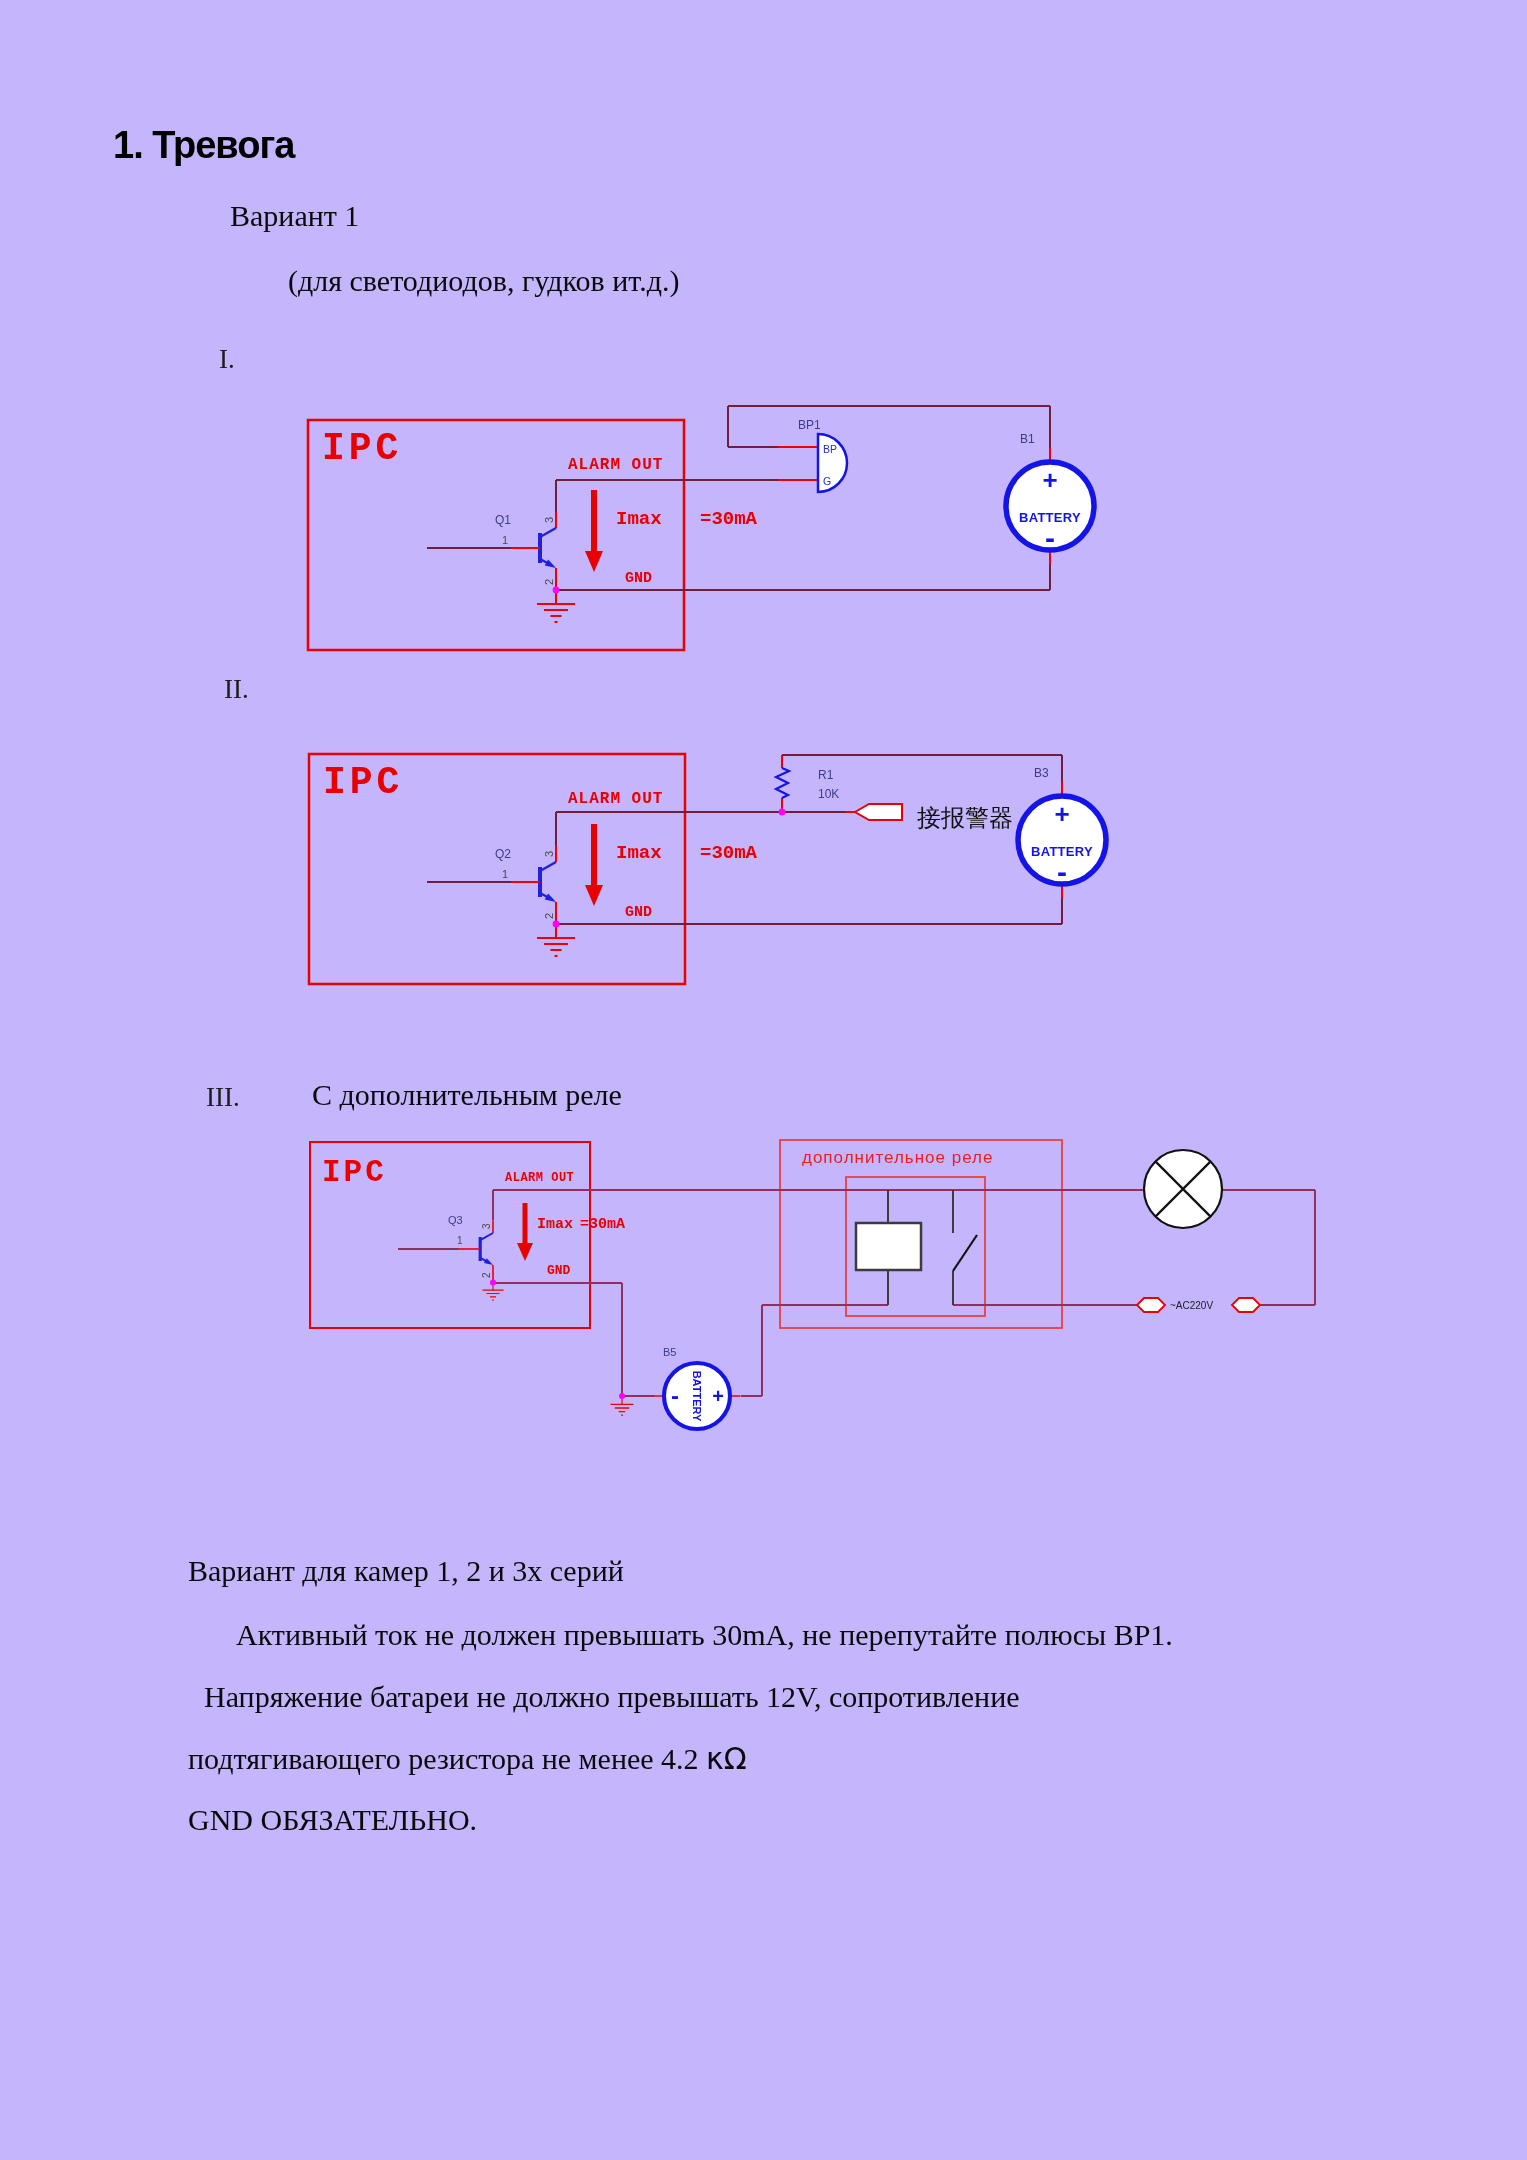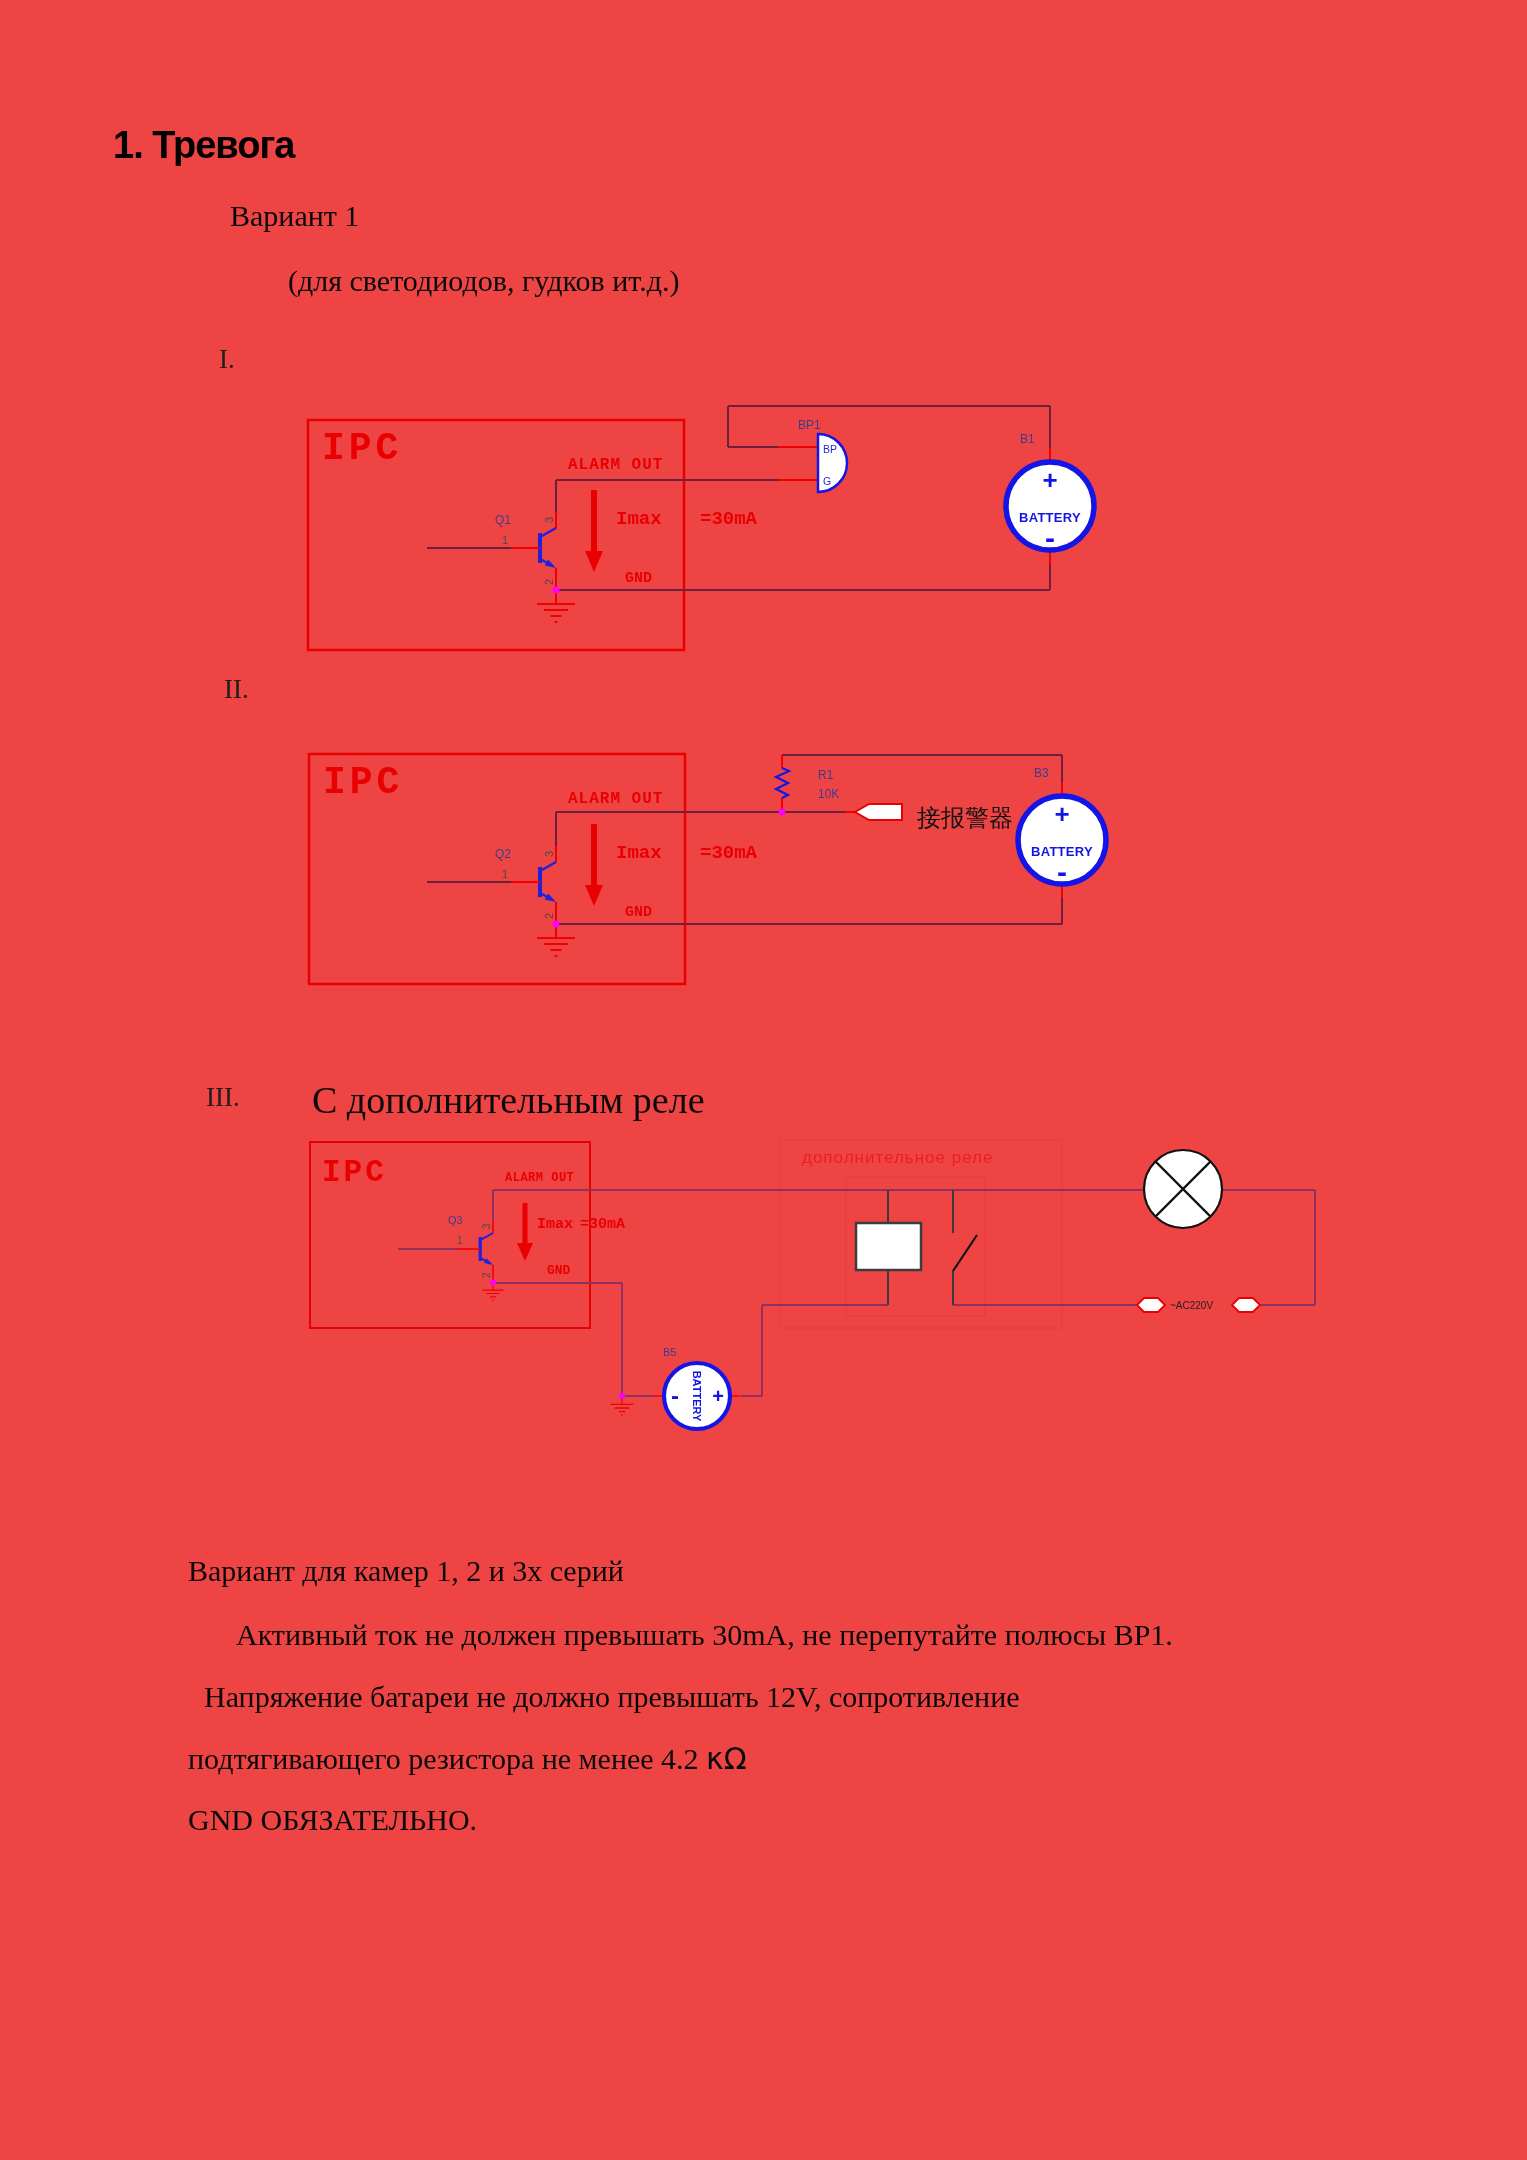--- a/index.html
+++ b/index.html
@@ -1,27 +1,27 @@
 <!DOCTYPE html>
 <html><head>
 <meta charset="utf-8">
 <style>
   html,body{margin:0;padding:0;background:#ffffff;}
-  .page{position:relative;width:1527px;height:2160px;background:#ef4444;overflow:hidden;
+  .page{position:relative;width:1527px;height:2160px;background:#c4b5fd;overflow:hidden;
         font-family:"Liberation Serif",serif;color:#000;text-align:center;}
   .abs{position:absolute;white-space:nowrap;}
   .doc-heading{left:113px;top:124px;font-family:"Liberation Sans",sans-serif;
                font-weight:700;font-size:38px;letter-spacing:-1px;color:#000;}
   .doc-subtitle{left:230px;top:199px;font-size:30px;color:#0a0a0a;}
   .doc-subnote{left:288px;top:264px;font-size:30px;color:#0a0a0a;}
   .sec-num{font-size:27px;color:#1c1c1c;}
   .sec1{left:219px;top:344px;}
   .sec2{left:224px;top:674px;}
   .sec3{left:206px;top:1082px;}
-  .sec3-title{left:312px;top:1078px;font-size:38px;color:#0a0a0a;}
+  .sec3-title{left:312px;top:1078px;font-size:30px;color:#0a0a0a;}
   .note-line{left:188px;font-size:30px;line-height:36px;color:#0a0a0a;}
   .n1{top:1553px;} .n2{top:1617px;margin-left:48px;} .n3{top:1679px;margin-left:16px;} .n4{top:1741px;} .n5{top:1802px;}
   .unit-bold{font-family:"DejaVu Sans",sans-serif;font-weight:400;}
   svg{position:absolute;left:0;top:0;}
   
   text{font-family:"Liberation Sans",sans-serif;}
   .ipc36{font-family:"Liberation Mono",monospace;font-weight:700;font-size:38px;
          letter-spacing:4px;fill:#e90000;}
   .ipc30{font-family:"Liberation Mono",monospace;font-weight:700;font-size:31px;
          letter-spacing:3px;fill:#e90000;}

